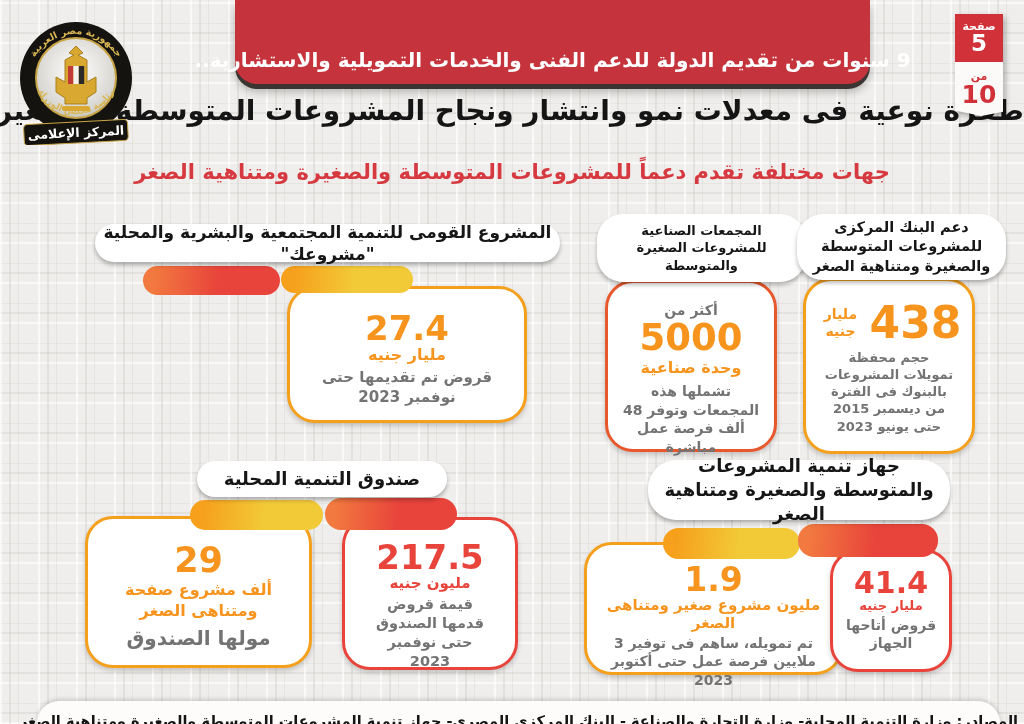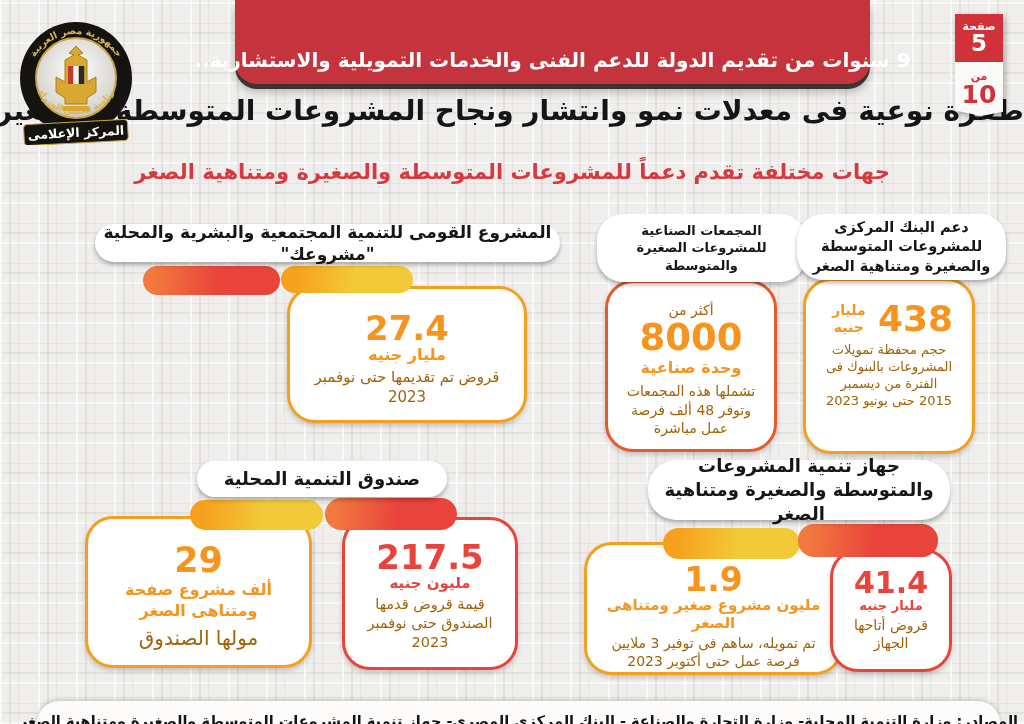--- a/index.html
+++ b/index.html
@@ -35,21 +35,21 @@
     display:flex;align-items:center;justify-content:center;text-align:center;z-index:5;line-height:1.32;}
   
   .card{background:#fff;border-radius:28px;box-shadow:0 3px 5px rgba(0,0,0,.18);z-index:2;text-align:center;box-sizing:border-box;}
   .card.red{border:3px solid #e8443b;}
   .card.orange{border:3px solid #f5a01d;}
   .card.orangered{border:3px solid #e8582d;}
   .num-red{color:#e8443b;font-weight:bold;}
   .num-orange{color:#f7941d;font-weight:bold;}
   .unit-red{color:#e8443b;font-weight:bold;}
   .unit-orange{color:#f7941d;font-weight:bold;}
-  .desc{color:#a16207;font-weight:normal;line-height:1.32;}
+  .desc{color:#737373;font-weight:bold;line-height:1.32;}
   
   .ribbon{position:absolute;z-index:3;border-radius:16px;}
   .ribbon.redg{background:linear-gradient(95deg,#f2793f 8%,#e8443b 55%);}
   .ribbon.yellowg{background:linear-gradient(95deg,#f6a01c 10%,#f2c937 55%);}
   
   .sources{left:37px;top:701px;width:963px;height:40px;background:#fdfcfb;border-radius:22px 22px 0 0;
     box-shadow:0 -2px 4px rgba(0,0,0,.15);display:flex;align-items:center;justify-content:center;z-index:5;}
   .sources span{font-size:14.5px;font-weight:bold;color:#141414;white-space:nowrap;}
 </style>
 </head>
@@ -110,29 +110,29 @@
 
 
   <div class="abs card orange" style="left:287px;top:286px;width:240px;height:137px;padding-top:22px;">
     <div class="num-orange" style="font-size:34px;line-height:1;">27.4</div>
     <div class="unit-orange" style="font-size:16px;">مليار جنيه</div>
     <div class="desc" style="font-size:15px;padding:4px 22px 0;">قروض تم تقديمها حتى نوفمبر 2023</div>
   </div>
 
   <div class="abs card orangered" style="left:605px;top:280px;width:172px;height:172px;padding-top:18px;">
     <div class="desc" style="font-size:14px;">أكثر من</div>
-    <div class="num-orange" style="font-size:37px;line-height:1.05;">8000</div>
+    <div class="num-orange" style="font-size:37px;line-height:1.05;">5000</div>
     <div class="unit-orange" style="font-size:16px;">وحدة صناعية</div>
     <div class="desc" style="font-size:14px;padding:5px 14px 0;">تشملها هذه المجمعات وتوفر 48 ألف فرصة عمل مباشرة</div>
   </div>
   <div class="abs pill" style="left:597px;top:214px;width:193px;height:68px;font-size:13px;padding:0 8px;border-radius:26px;">المجمعات الصناعية للمشروعات الصغيرة والمتوسطة</div>
 
   <div class="abs card orange" style="left:803px;top:278px;width:172px;height:176px;padding-top:20px;">
     <div style="line-height:1;">
-      <span class="num-orange" style="font-size:36px;vertical-align:middle;">438</span>
+      <span class="num-orange" style="font-size:44px;vertical-align:middle;">438</span>
       <span class="unit-orange" style="font-size:14px;vertical-align:middle;display:inline-block;width:48px;line-height:1.2;">مليار جنيه</span>
     </div>
     <div class="desc" style="font-size:13px;padding:4px 16px 0;">حجم محفظة تمويلات المشروعات بالبنوك فى الفترة من ديسمبر 2015 حتى يونيو 2023</div>
   </div>
   <div class="abs pill" style="left:797px;top:214px;width:193px;height:66px;font-size:14.5px;padding:0 8px;border-radius:26px;">دعم البنك المركزى للمشروعات المتوسطة والصغيرة ومتناهية الصغر</div>
 
   <div class="abs pill" style="left:197px;top:461px;width:250px;height:36px;font-size:18px;">صندوق التنمية المحلية</div>
   <div class="ribbon yellowg" style="left:190px;top:500px;width:133px;height:30px;"></div>
   <div class="ribbon redg" style="left:325px;top:498px;width:132px;height:32px;"></div>
 

